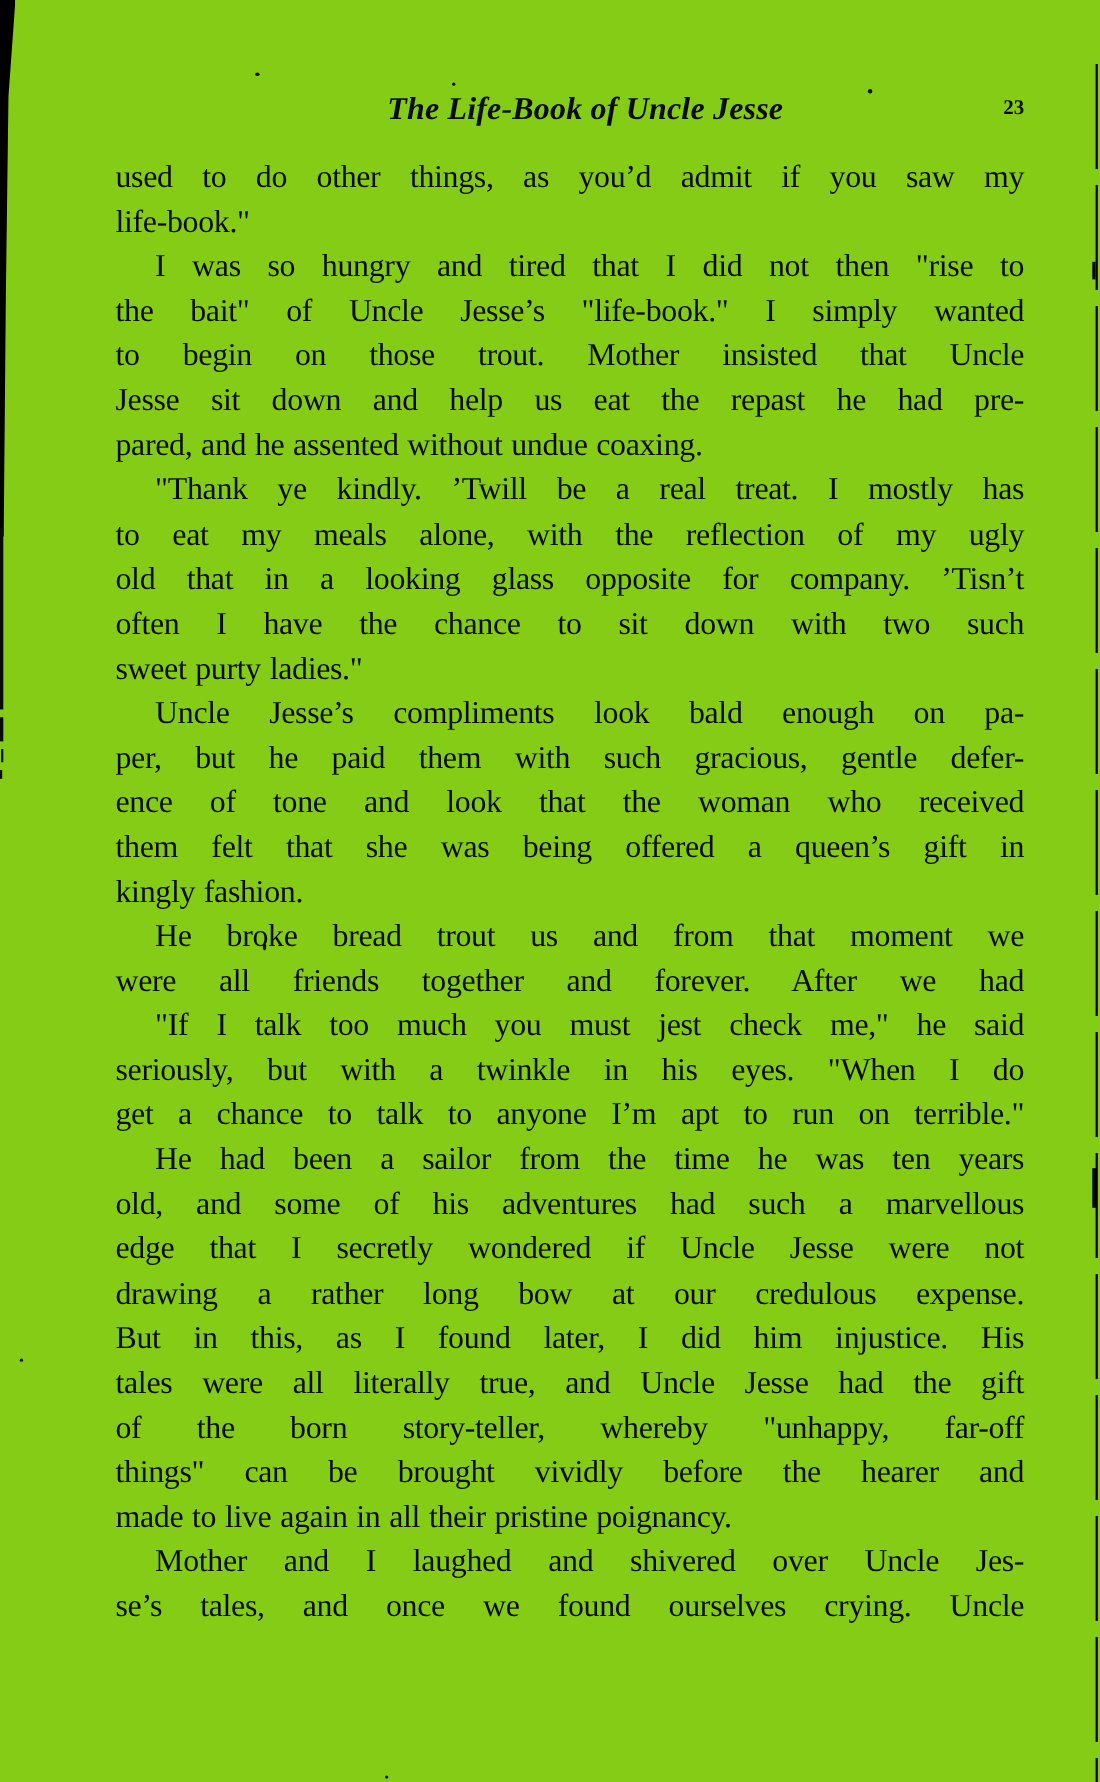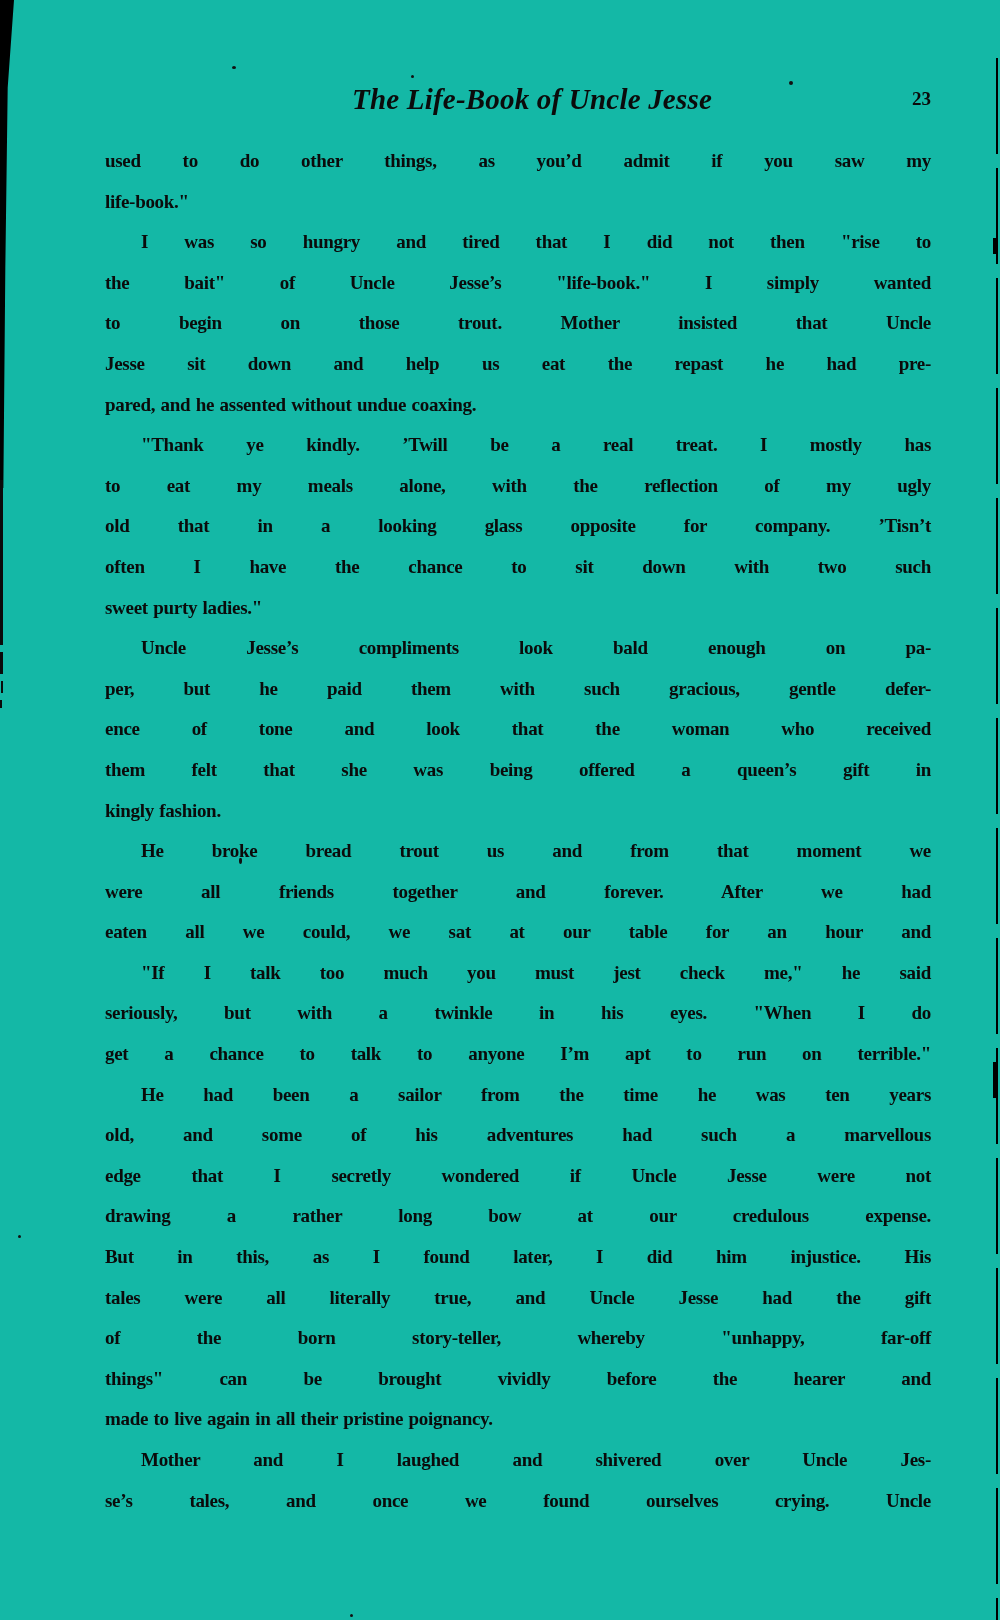--- a/index.html
+++ b/index.html
@@ -4,21 +4,21 @@
 <style>
   html, body {
     margin: 0;
     padding: 0;
     background: #ffffff;
   }
   .page {
     position: relative;
     width: 1000px;
     height: 1620px;
-    background: #14b8a6;
+    background: #84cc16;
     overflow: hidden;
     font-family: "Liberation Serif", "DejaVu Serif", serif;
     color: #0b0b0b;
   }
 
   
   .scan-bar-left {
     position: absolute;
     left: 0; top: 0;
     width: 14px; height: 488px;
@@ -80,22 +80,22 @@
     font-weight: bold;
     font-size: 19px;
     line-height: 34px;
   }
 
   
   .body-text {
     position: absolute;
     left: 105px; top: 141px;
     width: 826px;
-    font-size: 19px;
-    font-weight: bold;
+    font-size: 29px;
+    font-weight: normal;
     letter-spacing: -0.3px;
     line-height: 40.6px;
     word-spacing: 1px;
   }
   .line {
     display: block;
     height: 40.6px;
     text-align: left;
     white-space: nowrap;
   }
@@ -144,21 +144,20 @@
       <div class="line jl">old that in a looking glass opposite for company. ’Tisn’t</div>
       <div class="line jl">often I have the chance to sit down with two such</div>
       <div class="line">sweet purty ladies."</div>
       <div class="line jl ind">Uncle Jesse’s compliments look bald enough on pa-</div>
       <div class="line jl">per, but he paid them with such gracious, gentle defer-</div>
       <div class="line jl">ence of tone and look that the woman who received</div>
       <div class="line jl">them felt that she was being offered a queen’s gift in</div>
       <div class="line">kingly fashion.</div>
       <div class="line jl ind">He broke bread trout us and from that moment we</div>
       <div class="line jl">were all friends together and forever. After we had</div>
-      <div class="line jl">eaten all we could, we sat at our table for an hour and</div>
       <div class="line jl ind">"If I talk too much you must jest check me," he said</div>
       <div class="line jl">seriously, but with a twinkle in his eyes. "When I do</div>
       <div class="line jl">get a chance to talk to anyone I’m apt to run on terrible."</div>
       <div class="line jl ind">He had been a sailor from the time he was ten years</div>
       <div class="line jl">old, and some of his adventures had such a marvellous</div>
       <div class="line jl">edge that I secretly wondered if Uncle Jesse were not</div>
       <div class="line jl">drawing a rather long bow at our credulous expense.</div>
       <div class="line jl">But in this, as I found later, I did him injustice. His</div>
       <div class="line jl">tales were all literally true, and Uncle Jesse had the gift</div>
       <div class="line jl">of the born story-teller, whereby "unhappy, far-off</div>

